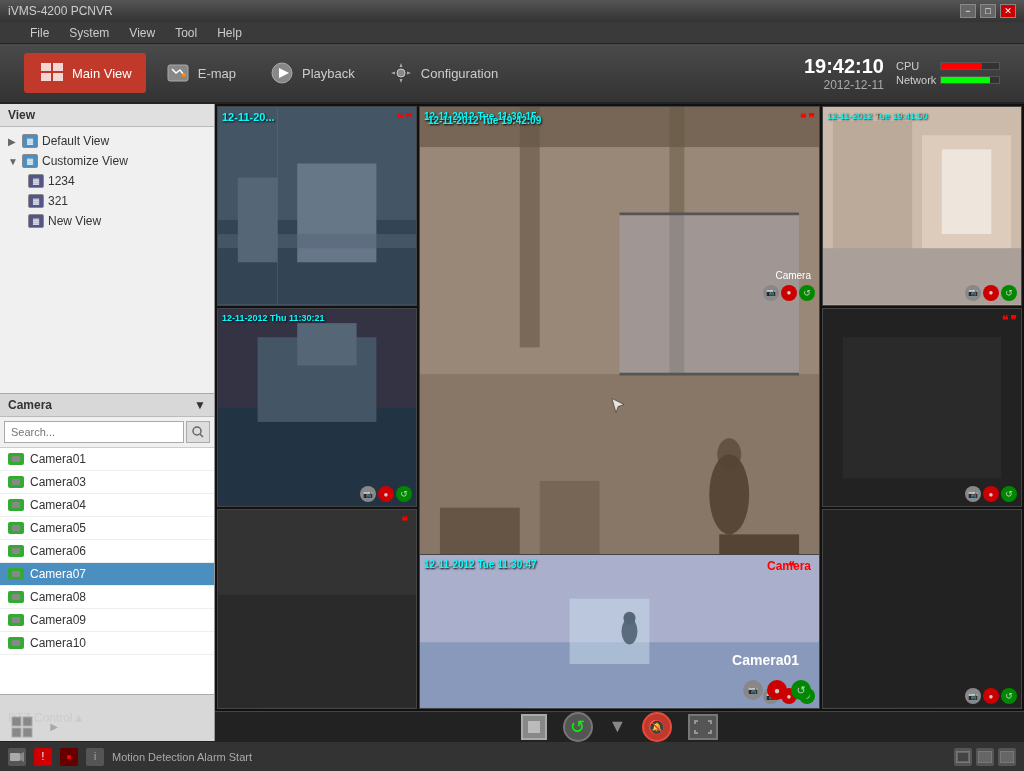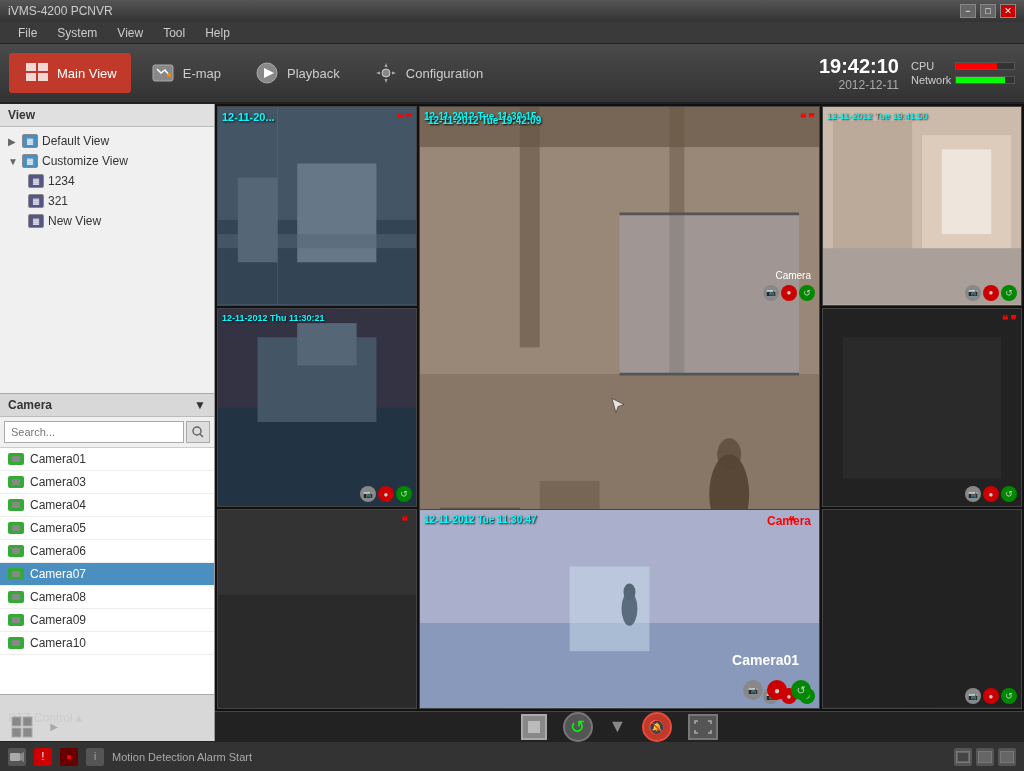--- a/index.html
+++ b/index.html
@@ -4,25 +4,25 @@
   <style>
     * { margin: 0; padding: 0; box-sizing: border-box; }
     body { width: 1024px; height: 771px; background: #2a2a2a; font-family: Arial, sans-serif; font-size: 12px; color: #ccc; overflow: hidden; }
 
     
     #titlebar { height: 22px; background: linear-gradient(to bottom, #555, #333); display: flex; align-items: center; justify-content: space-between; padding: 0 8px; }
     #titlebar .win-controls { display: flex; gap: 4px; }
     #titlebar .win-btn { width: 16px; height: 14px; background: #666; border: 1px solid #888; color: #fff; font-size: 9px; display: flex; align-items: center; justify-content: center; cursor: pointer; }
 
     
-    #menubar { height: 22px; background: #3a3a3a; display: flex; align-items: center; padding: 0 8px; border-bottom: 1px solid #222; }
+    #menubar { height: 22px; background: #3a3a3a; display: flex; align-items: center; padding: 0 20px; border-bottom: 1px solid #222; }
     .menu-item { padding: 2px 10px; color: #ccc; font-size: 12px; cursor: pointer; }
 
     
-    #toolbar { height: 60px; background: linear-gradient(to bottom, #4a4a4a, #333); display: flex; align-items: center; padding: 0 9px; gap: 4px; border-bottom: 2px solid #222; }
+    #toolbar { height: 60px; background: linear-gradient(to bottom, #4a4a4a, #333); display: flex; align-items: center; padding: 0 24px; gap: 4px; border-bottom: 2px solid #222; }
     .tb-btn { display: flex; align-items: center; gap: 6px; padding: 6px 14px; border-radius: 3px; cursor: pointer; color: #ccc; font-size: 13px; }
     .tb-btn.active { background: #c0392b; color: #fff; }
     .tb-btn .tb-icon { width: 28px; height: 28px; display: flex; align-items: center; justify-content: center; }
 
     
     #clock-area { margin-left: auto; display: flex; align-items: center; gap: 12px; }
     #clock { color: #fff; font-size: 20px; font-weight: bold; text-align: right; }
     #date { color: #aaa; font-size: 12px; text-align: right; }
     #cpu-net { display: flex; flex-direction: column; gap: 2px; font-size: 11px; }
     .meter-row { display: flex; align-items: center; gap: 4px; }
@@ -433,21 +433,21 @@
       <div class="video-cell feed-dark" style="grid-column:1; grid-row:3;">
         <div class="video-cell-inner">
           <span style="position:absolute;top:4px;right:8px;color:#f00;font-size:12px;font-weight:bold;z-index:3;">❝</span>
           <svg width="100%" height="100%" viewBox="0 0 200 140" preserveAspectRatio="none" style="position:absolute;top:0;left:0;z-index:0;">
             <rect width="200" height="140" fill="#333"></rect>
             <rect x="0" y="60" width="200" height="80" fill="#2a2a2a"></rect>
           </svg>
         </div>
       </div>
 
-      <div class="video-cell feed-pool" style="grid-column:2; grid-row:3;">
+      <div class="video-cell feed-pool" style="grid-column:2; grid-row:3;margin-top:45px;">
         <div class="video-cell-inner">
           <span class="timestamp" style="color:#0ff;font-size:10px;font-weight:bold;position:absolute;top:4px;left:4px;z-index:3;">12-11-2012 Tue 11:30:47</span>
           <span style="position:absolute;top:4px;right:24px;color:#f00;font-size:12px;font-weight:bold;z-index:3;">❝</span>
           <span style="position:absolute;top:4px;right:8px;color:#f00;font-size:12px;font-weight:bold;z-index:3;">Camera</span>
           <div class="ctrl-icons" style="bottom:4px;right:4px;position:absolute;">
             <div class="ctrl-icon snapshot">📷</div>
             <div class="ctrl-icon record" style="font-size:8px;">●</div>
             <div class="ctrl-icon refresh" style="font-size:9px;">↺</div>
           </div>
           <svg width="100%" height="100%" viewBox="0 0 400 140" preserveAspectRatio="none" style="position:absolute;top:0;left:0;z-index:0;">

